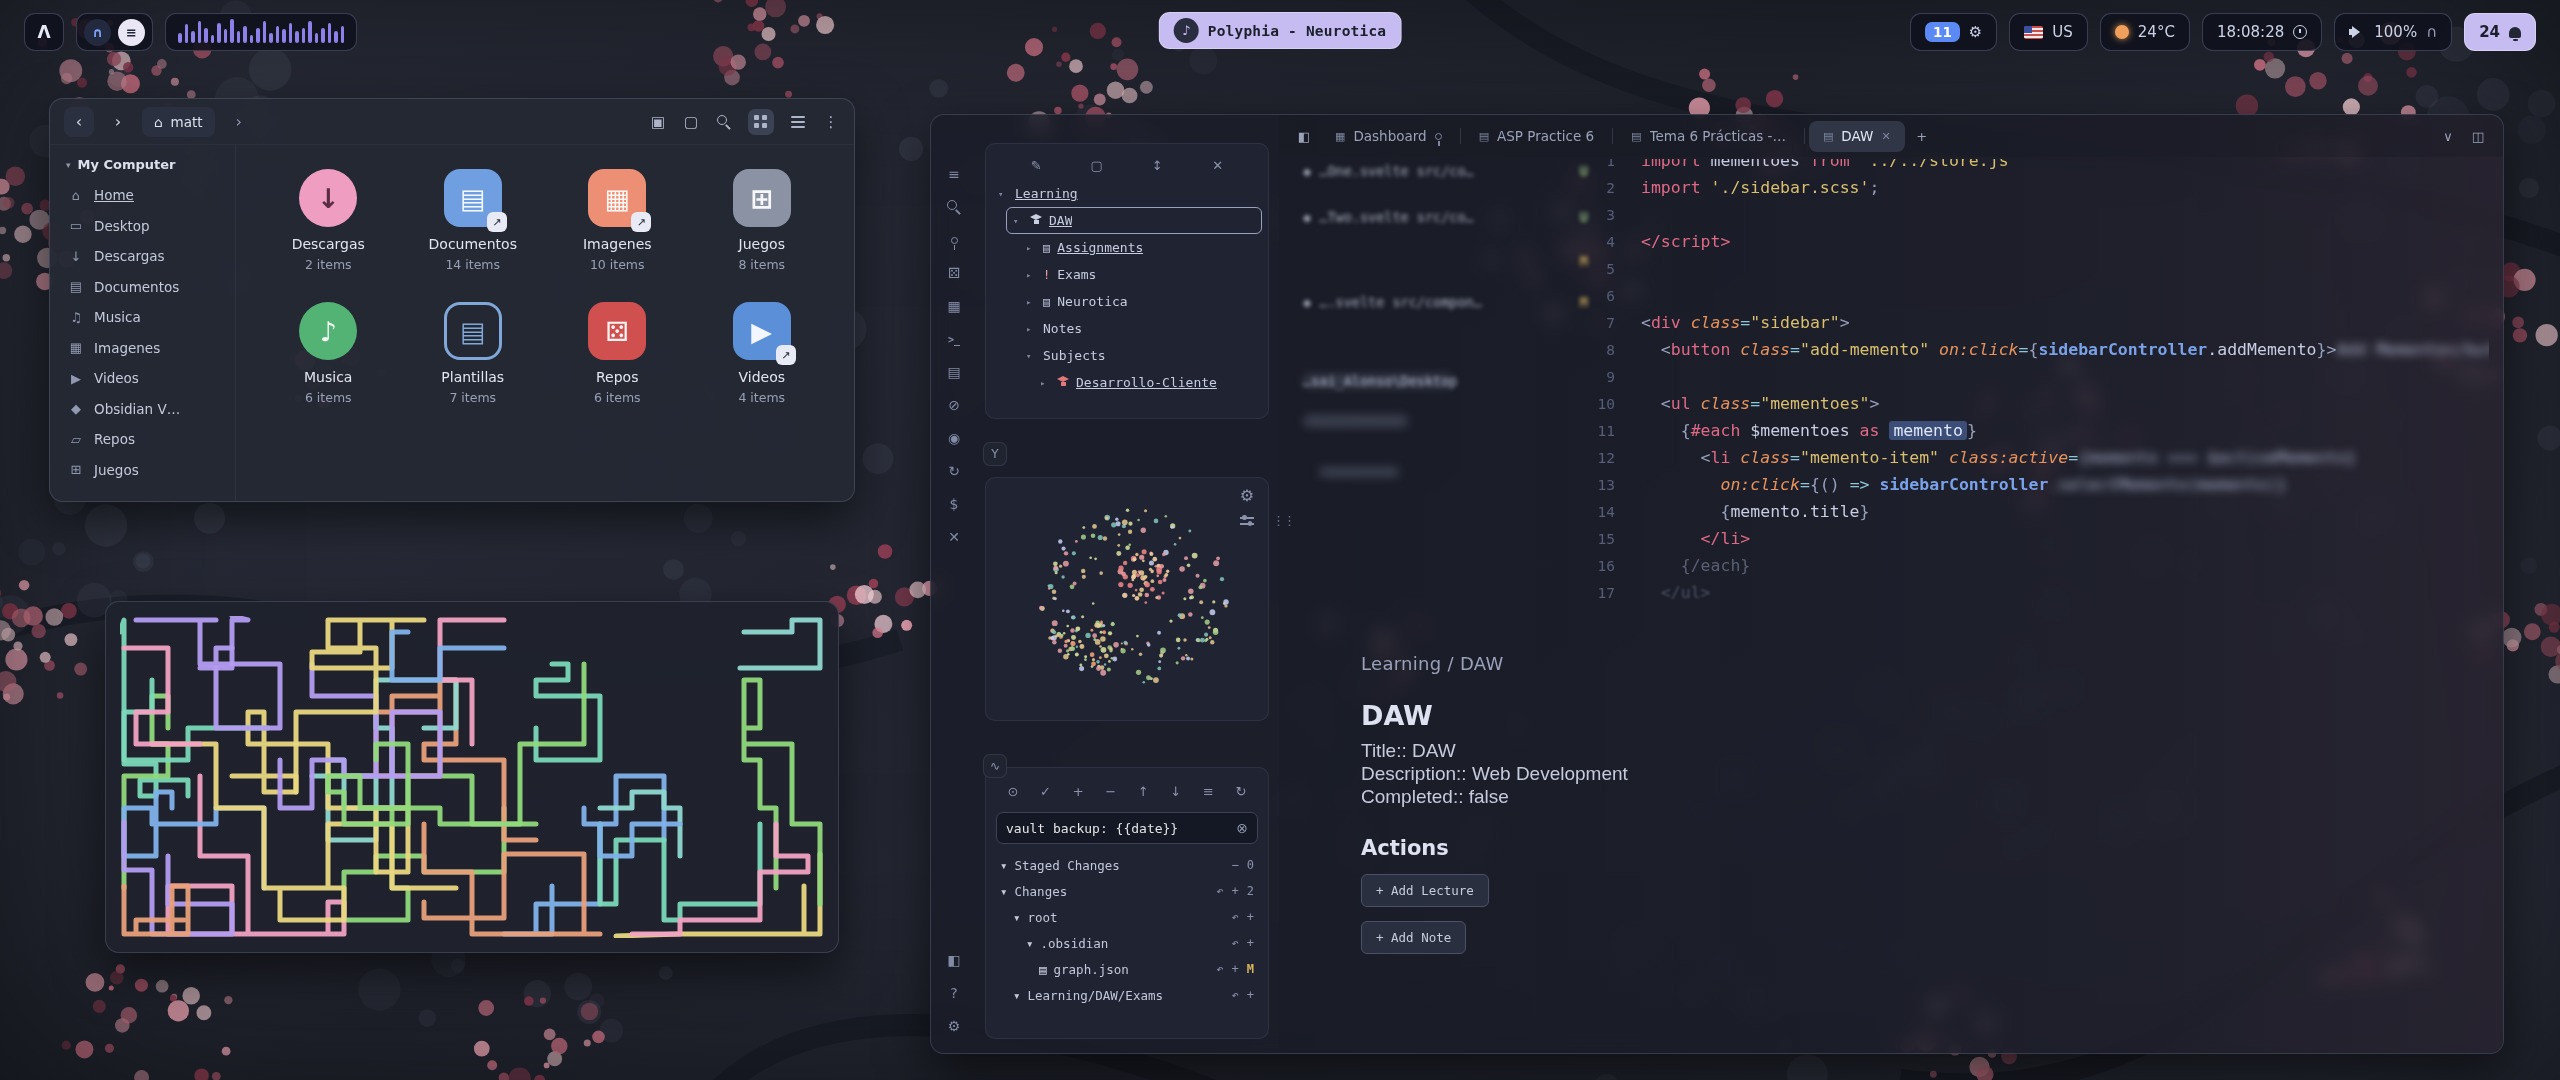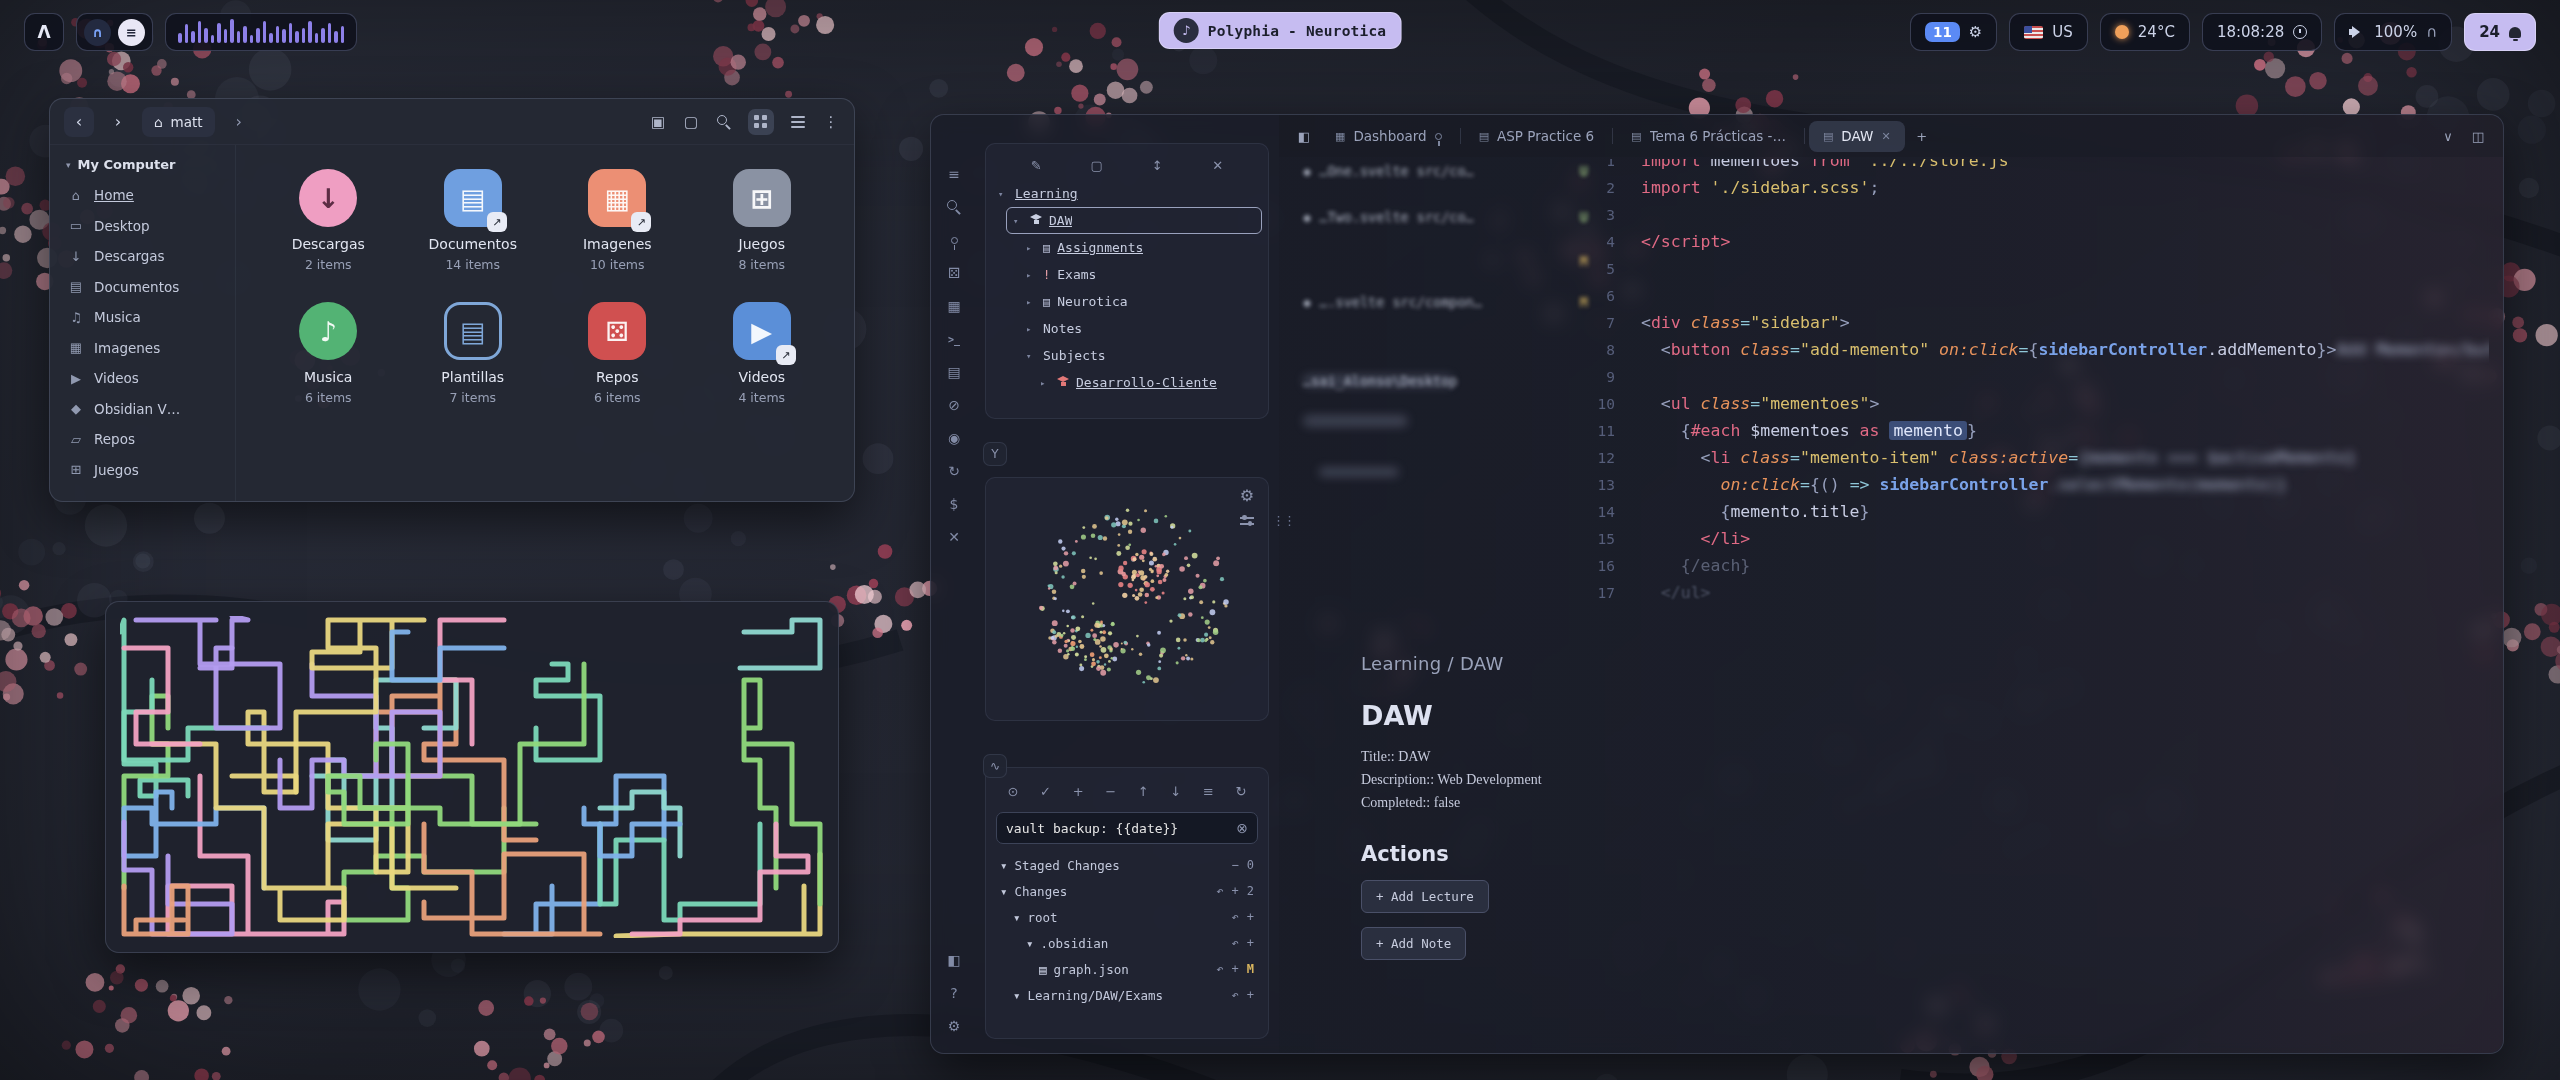--- a/index.html
+++ b/index.html
@@ -139,21 +139,21 @@
 .c-at,.c-ai{color:#e8935c;font-style:italic}.c-st{color:#d9bf6e}.c-op{color:#8fc7d8}
 .c-pu{color:#97a0bd}.c-tx{color:#c8cde3}.c-fn{color:#7aa2e8;font-weight:bold}
 .c-hl{background:#3c4e78;border-radius:3px;padding:0 4px;color:#dfe6fa}
 .c-di{color:#97a0bd;opacity:.5}.c-dl{color:#97a0bd;opacity:.4;filter:blur(1.2px)}
 .c-bl{color:#aeb6d0;filter:blur(4.5px)}
 
 #note-layer{position:absolute;left:82px;top:538px;width:780px;z-index:3}
 #note-crumb{font-size:18px;color:#9aa2ba;letter-spacing:.3px}
 #note-title{font-size:27px;font-weight:bold;color:#dde1f0;margin-top:26px}
 #note-overview{font-size:14.5px;font-weight:bold;color:#e07a7a;margin-top:24px;font-family:"DejaVu Sans Mono",monospace}
-#note-fields{margin-top:14px;font-family:Liberation Serif, serif;font-size:14px;color:#c6cbdd;line-height:23px}
+#note-fields{margin-top:8px;font-family:Liberation Sans, sans-serif;font-size:19px;color:#c6cbdd;line-height:23px}
 .nlink{color:#a89bec;text-decoration:underline}
 .nsep{color:#8a92ad}
 #note-actions{font-size:21px;font-weight:bold;color:#dde1f0;margin-top:28px}
 .note-btn{display:block;width:fit-content;margin-top:14px;background:rgba(44,49,66,.92);border:1px solid #4a5068;border-radius:6px;color:#c6cbdd;font-size:12.5px;padding:8px 14px;font-family:"DejaVu Sans Mono",monospace}
 </style>
 </head>
 <body>
 
 <div id="stage">
   <svg id="wall">

